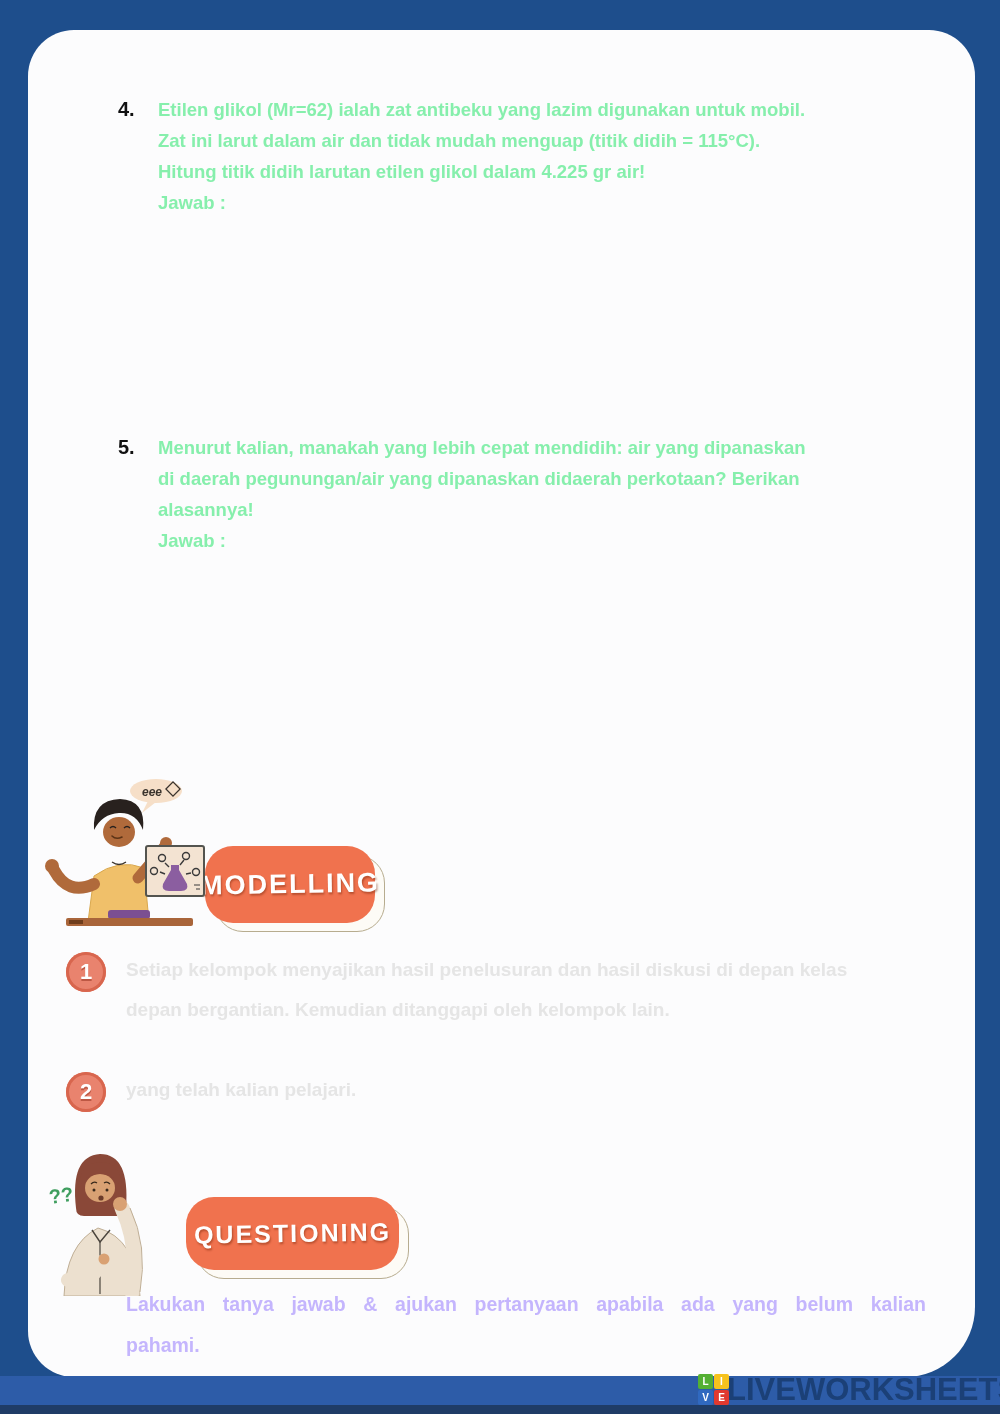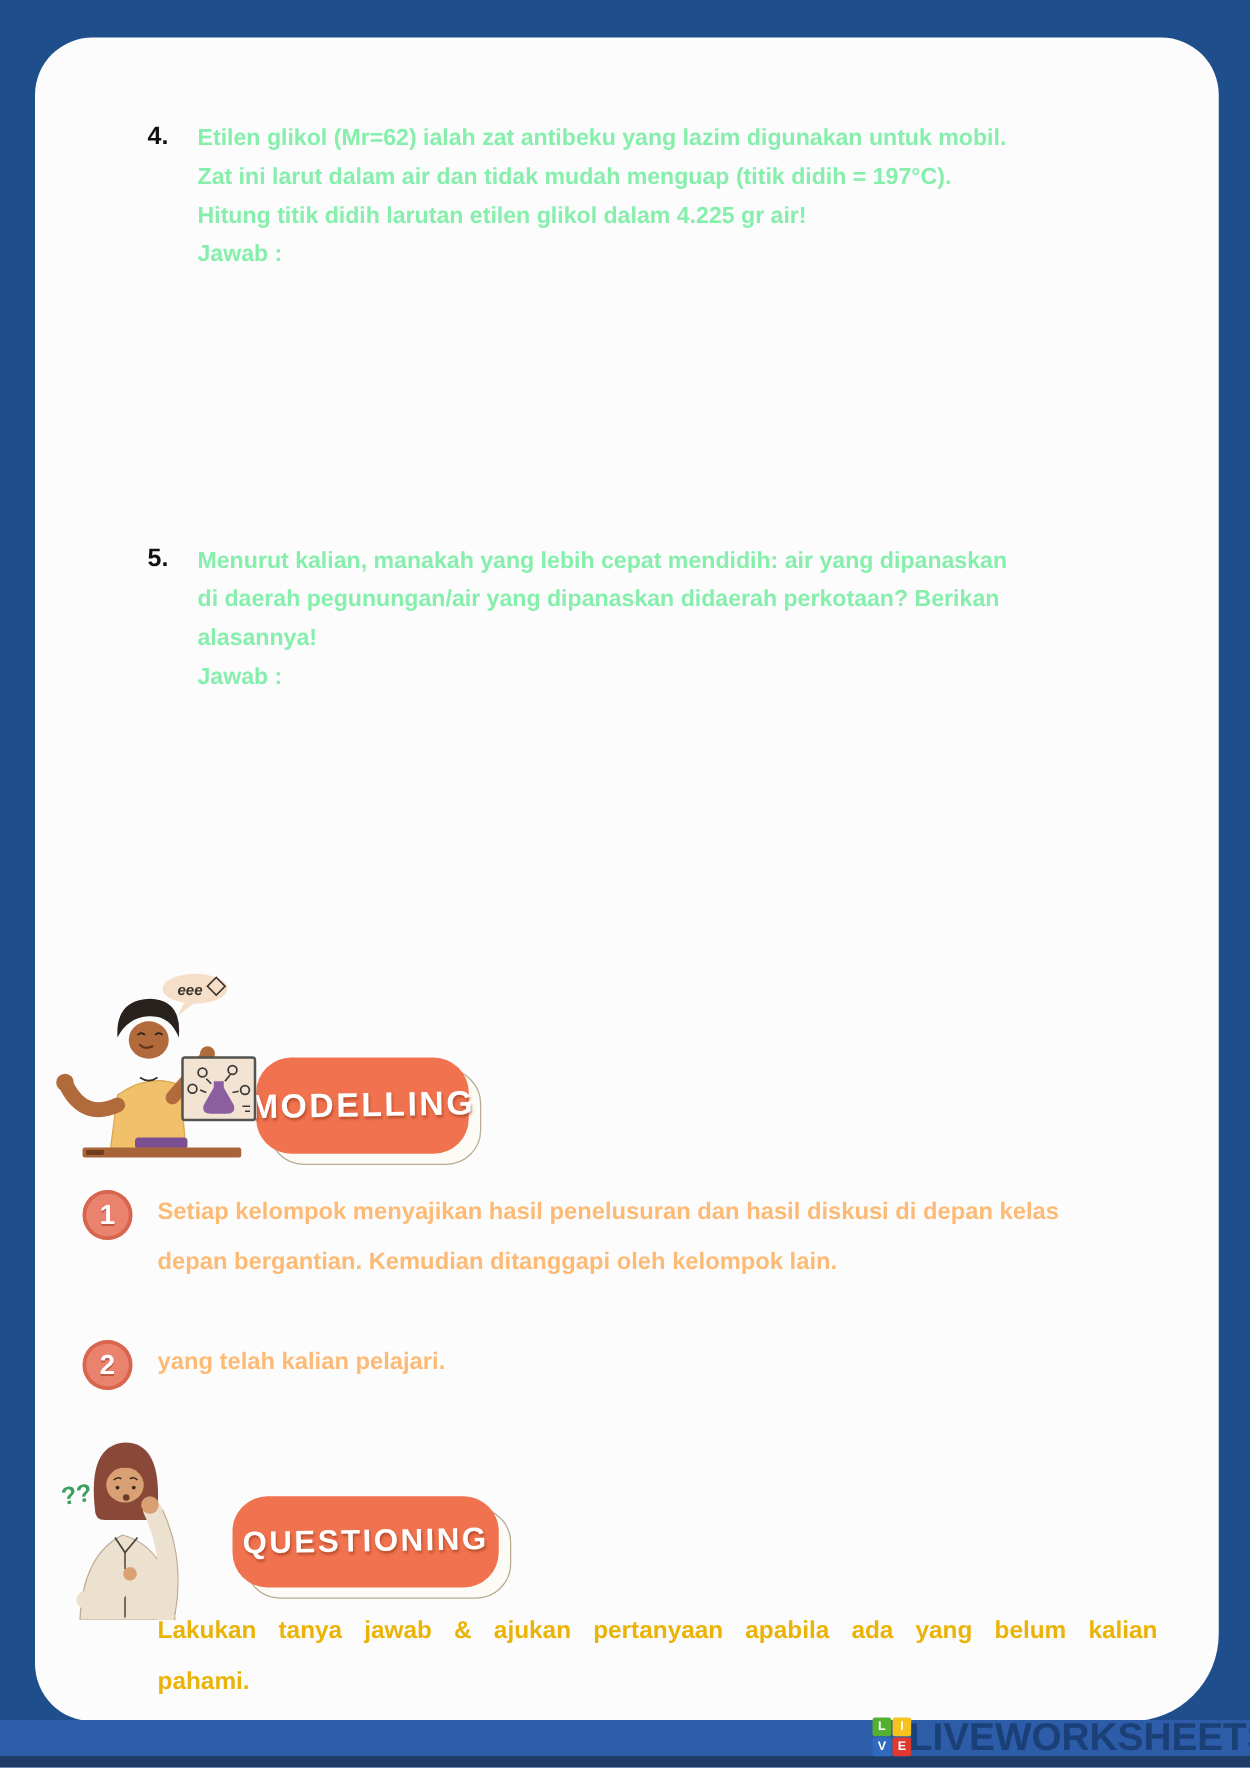--- a/index.html
+++ b/index.html
@@ -54,30 +54,30 @@
   .step-badge {
     position:absolute; width:40px; height:40px; border-radius:50%;
     background:#e9836e; box-shadow:inset 0 0 0 3px #d5english66; 
     box-shadow:inset 0 0 0 3px #d8664e;
     display:flex; align-items:center; justify-content:center;
   }
   .step-badge span {
     color:#fff; font-weight:bold; font-size:22px;
     text-shadow:0 2px 0 rgba(160,60,40,0.6);
   }
-  .step-text { position:absolute; font-weight:bold; font-size:19px; color:#fdba74; }
+  .step-text { position:absolute; font-weight:bold; font-size:19px; color:#e5e5e5; }
   .step-text .ln { line-height:40px; white-space:nowrap; }
   #badge1 { left:66px; top:952px; }
   #step1  { left:126px; top:950px; }
   #badge2 { left:66px; top:1072px; }
   #step2  { left:126px; top:1070px; }
   
   .note {
     position:absolute; left:126px; top:1284px; width:800px;
-    font-weight:bold; font-size:19.5px; color:#eab308;
+    font-weight:bold; font-size:19.5px; color:#c4b5fd;
   }
   .note .ln { line-height:41px; }
   .note .ln.just { text-align:justify; text-align-last:justify; }
   
   .footer-band {
     position:absolute; left:0; bottom:9px; width:1000px; height:29px;
     background:#2d5ca8;
   }
   .footer-strip {
     position:absolute; left:0; bottom:0; width:1000px; height:9px;
@@ -104,21 +104,21 @@
 </style>
 </head>
 <body>
 
 <div class="card"></div>
 
 <div class="question" id="q4">
   <div class="q-number">4.</div>
   <div class="q-lines">
     <div class="ln">Etilen glikol (Mr=62) ialah zat antibeku yang lazim digunakan untuk mobil.</div>
-    <div class="ln">Zat ini larut dalam air dan tidak mudah menguap (titik didih = 197°C).</div>
+    <div class="ln">Zat ini larut dalam air dan tidak mudah menguap (titik didih = 115°C).</div>
     <div class="ln">Hitung titik didih larutan etilen glikol dalam 4.225 gr air!</div>
     <div class="ln">Jawab :</div>
   </div>
 </div>
 
 <div class="question" id="q5">
   <div class="q-number">5.</div>
   <div class="q-lines">
     <div class="ln">Menurut kalian, manakah yang lebih cepat mendidih: air yang dipanaskan</div>
     <div class="ln">di daerah pegunungan/air yang dipanaskan didaerah perkotaan? Berikan</div>

